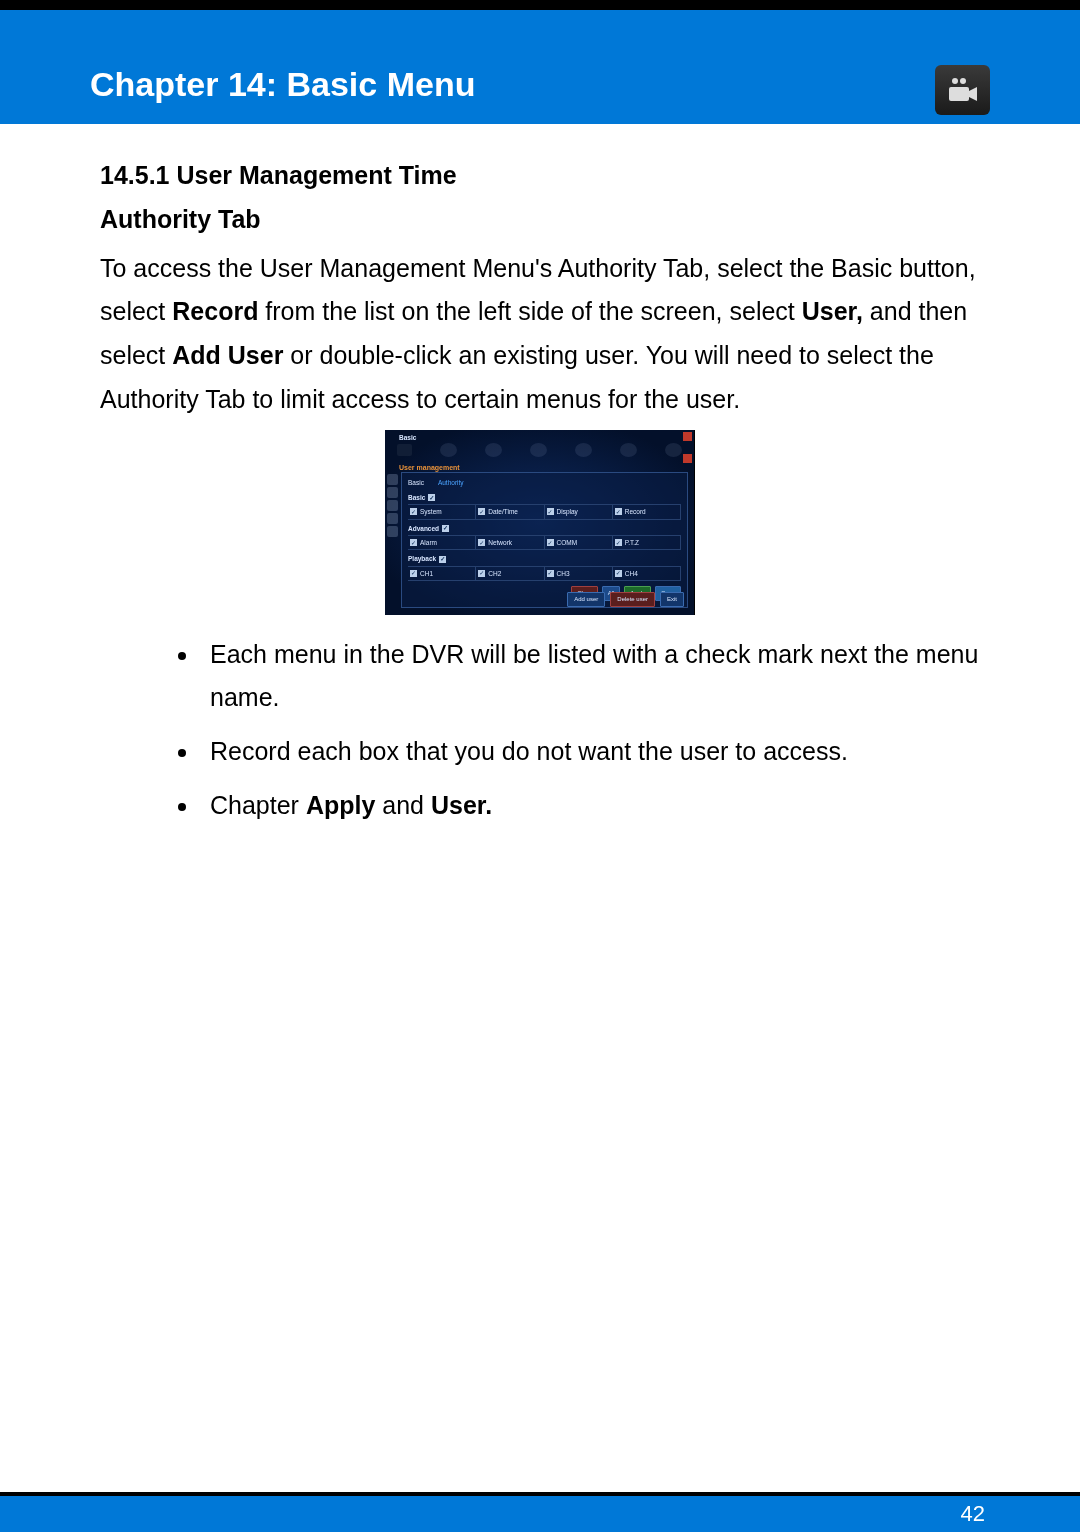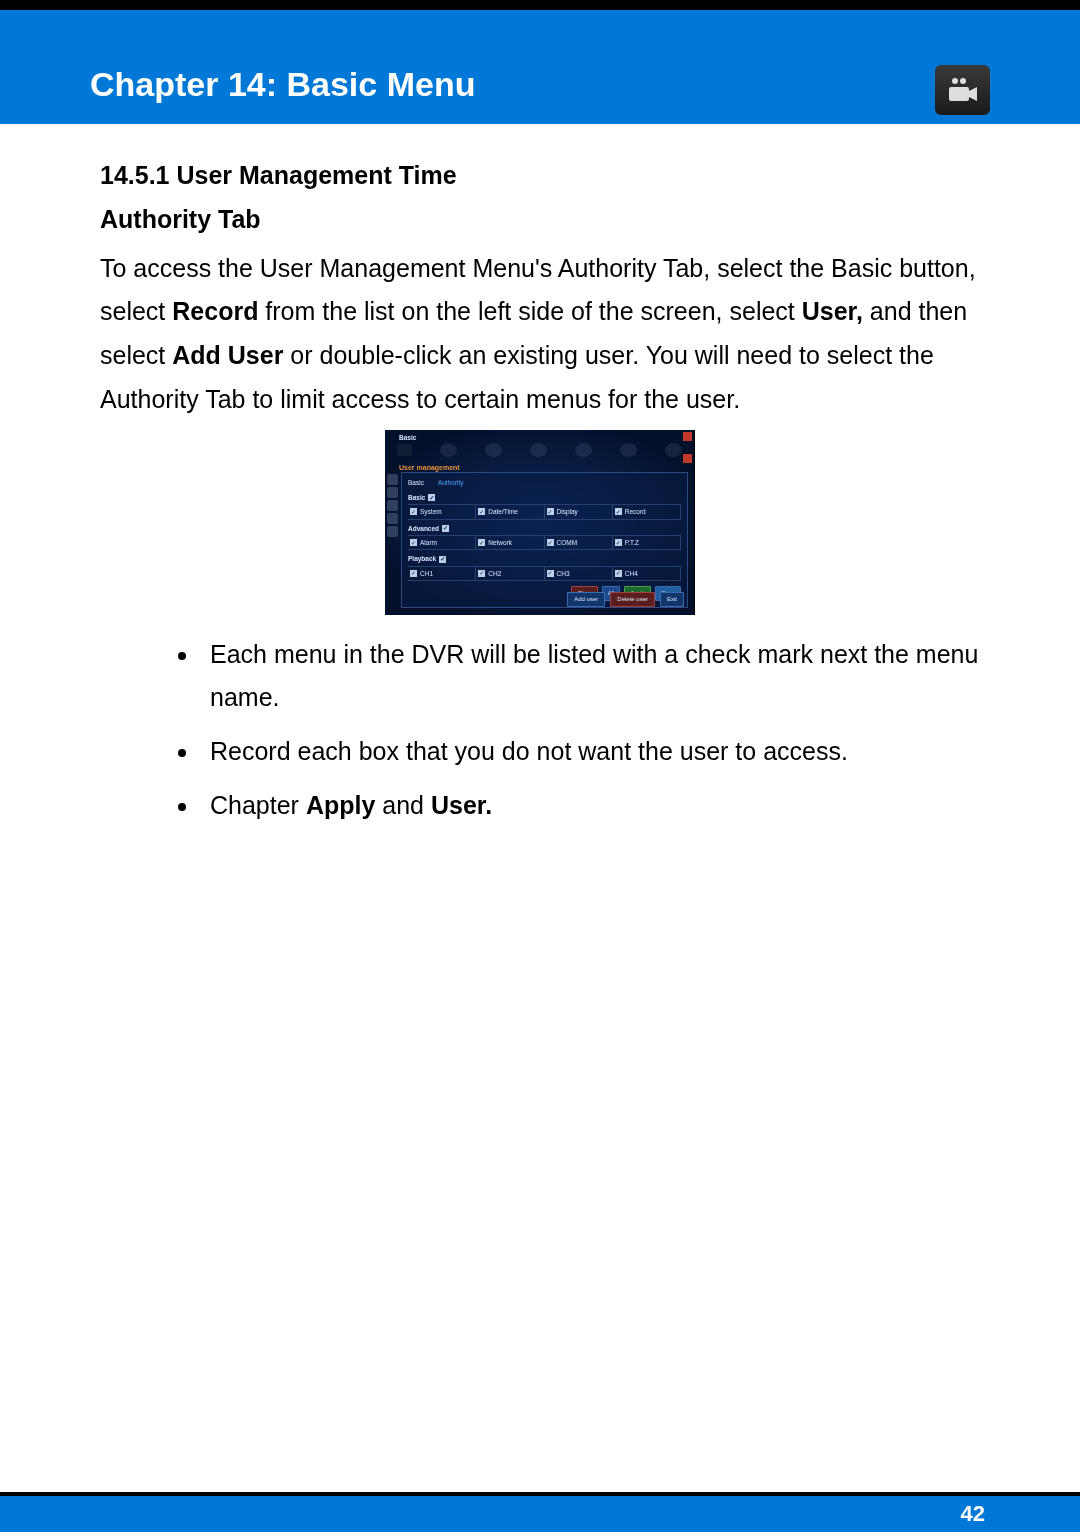--- a/index.html
+++ b/index.html
@@ -149,21 +149,21 @@
     position: absolute;
     left: 0; right: 0; bottom: 0;
     height: 40px;
     background: #0078d7;
     display: flex;
     align-items: center;
     justify-content: flex-end;
     padding-right: 95px;
     border-top: 4px solid #000;
     color: #fff;
-    font-weight: bold;
+    font-weight: normal;
     font-size: 22px;
   }
 </style>
 </head>
 <body>
 
 <div class="header-bar">
   <div class="chapter-title">Chapter 14: Basic Menu</div>
   <div class="header-icon">
     <svg viewBox="0 0 36 30">

